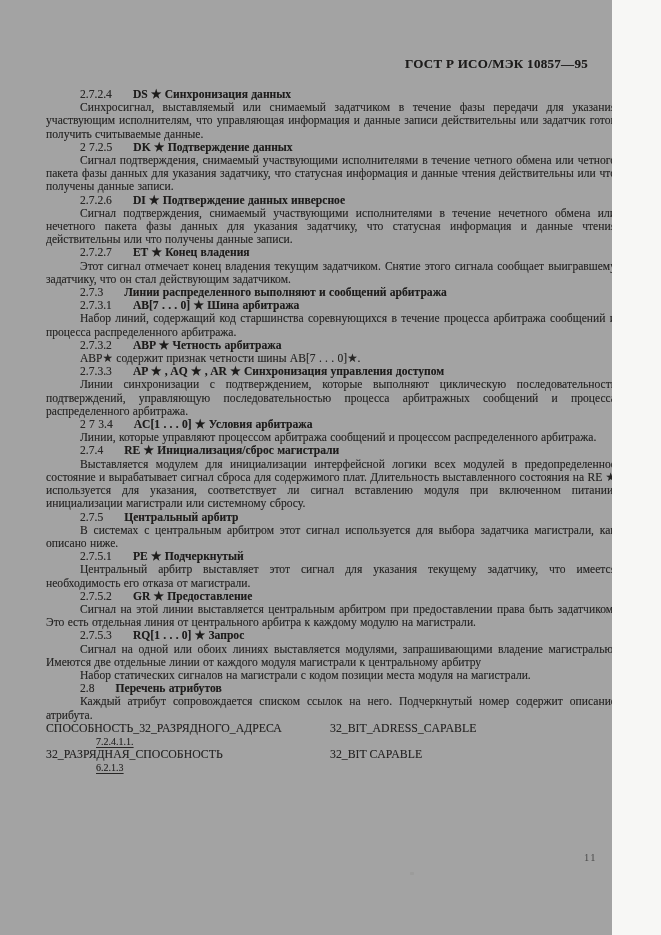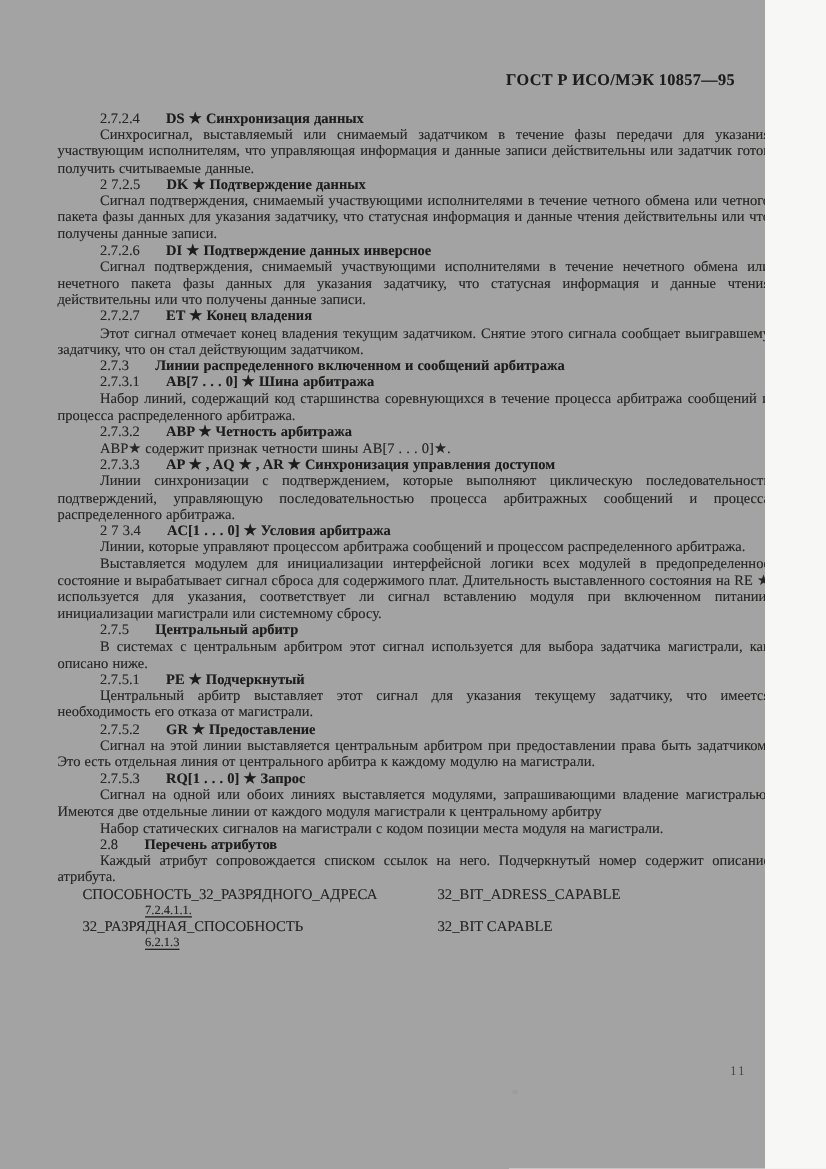--- a/index.html
+++ b/index.html
@@ -39,21 +39,21 @@
     line-height: 13.2px;
     text-align: justify;
     text-indent: 34px;
     word-spacing: 0.4px;
   }
   .section .heading { font-weight: normal; }
   .section .heading b { font-weight: bold; color: #1d1c1b; }
   .section .heading .num { margin-right: 21px; }
   .section .para:empty { display: none; }
 
-  .attr-list { margin-top: 0; margin-left: 20px; }
+  .attr-list { margin-top: 0; }
   .attr-line {
     display: flex;
     font-size: 11.8px;
     line-height: 13.2px;
     white-space: nowrap;
   }
   .attr-name { width: 284px; flex: none; }
   .attr-ref {
     font-size: 10px;
     line-height: 13.2px;
@@ -103,21 +103,21 @@
       <p class="heading"><span class="num">2.7.2.6</span><b>DI ★  Подтверждение данных инверсное</b></p>
       <p class="para">Сигнал подтверждения, снимаемый участвующими исполнителями в течение нечетного обмена или нечетного пакета фазы данных для указания задатчику, что статусная информация и данные чтения действительны или что получены данные записи.</p>
     </div>
 
     <div class="section">
       <p class="heading"><span class="num">2.7.2.7</span><b>ET ★  Конец владения</b></p>
       <p class="para">Этот сигнал отмечает конец владения текущим задатчиком. Снятие этого сигнала сообщает выигравшему задатчику, что он стал действующим задатчиком.</p>
     </div>
 
     <div class="section">
-      <p class="heading"><span class="num">2.7.3</span><b>Линии распределенного включенном и сообщений арбитража</b></p>
+      <p class="heading"><span class="num">2.7.3</span><b>Линии распределенного выполняют и сообщений арбитража</b></p>
 
     </div>
 
     <div class="section">
       <p class="heading"><span class="num">2.7.3.1</span><b>AB[7 . . . 0] ★  Шина арбитража</b></p>
       <p class="para">Набор линий, содержащий код старшинства соревнующихся в течение процесса арбитража сообщений и процесса распределенного арбитража.</p>
     </div>
 
     <div class="section">
       <p class="heading"><span class="num">2.7.3.2</span><b>ABP ★  Четность арбитража</b></p>
@@ -128,20 +128,21 @@
       <p class="heading"><span class="num">2.7.3.3</span><b>AP ★ , AQ ★ , AR ★  Синхронизация управления доступом</b></p>
       <p class="para">Линии синхронизации с подтверждением, которые выполняют циклическую последовательность подтверждений, управляющую последовательностью процесса арбитражных сообщений и процесса распределенного арбитража.</p>
     </div>
 
     <div class="section">
       <p class="heading"><span class="num">2 7 3.4</span><b>AC[1 . . . 0] ★  Условия арбитража</b></p>
       <p class="para">Линии, которые управляют процессом арбитража сообщений и процессом распределенного арбитража.</p>
     </div>
 
     <div class="section">
+      <p class="heading"><span class="num">2.7.4</span><b>RE ★  Инициализация/сброс магистрали</b></p>
       <p class="para">Выставляется модулем для инициализации интерфейсной логики всех модулей в предопределенное состояние и вырабатывает сигнал сброса для содержимого плат. Длительность выставленного состояния на RE ★  используется для указания, соответствует ли сигнал вставлению модуля при включенном питании, инициализации магистрали или системному сбросу.</p>
     </div>
 
     <div class="section">
       <p class="heading"><span class="num">2.7.5</span><b>Центральный арбитр</b></p>
       <p class="para">В системах с центральным арбитром этот сигнал используется для выбора задатчика магистрали, как описано ниже.</p>
     </div>
 
     <div class="section">
       <p class="heading"><span class="num">2.7.5.1</span><b>PE ★  Подчеркнутый</b></p>

